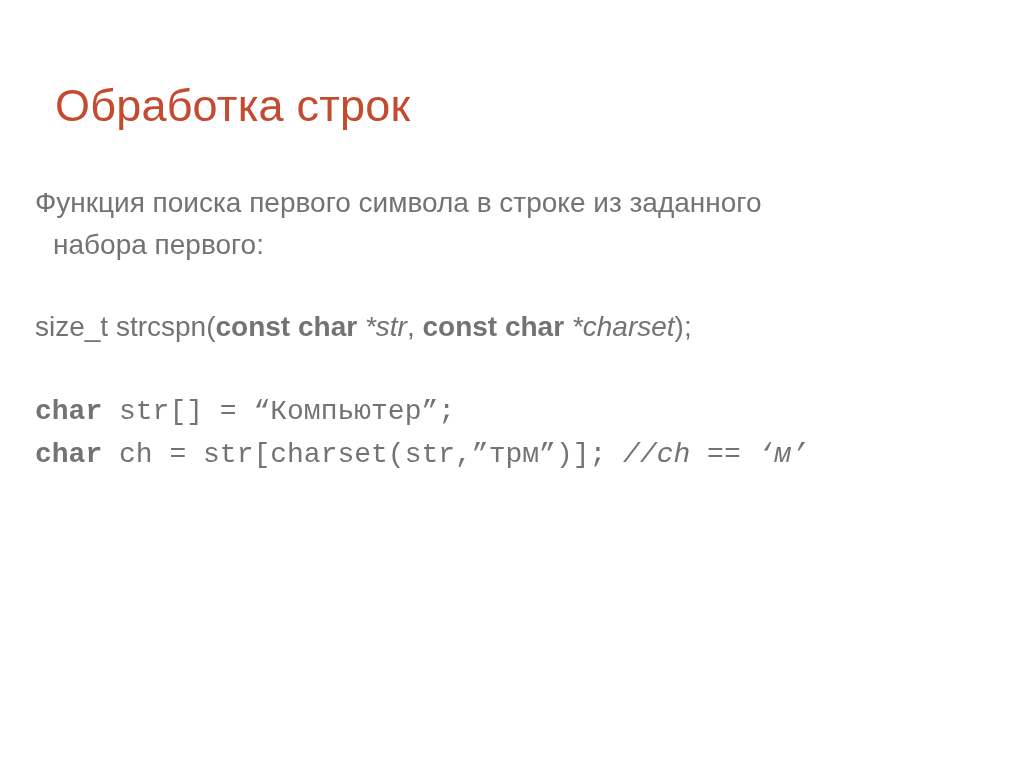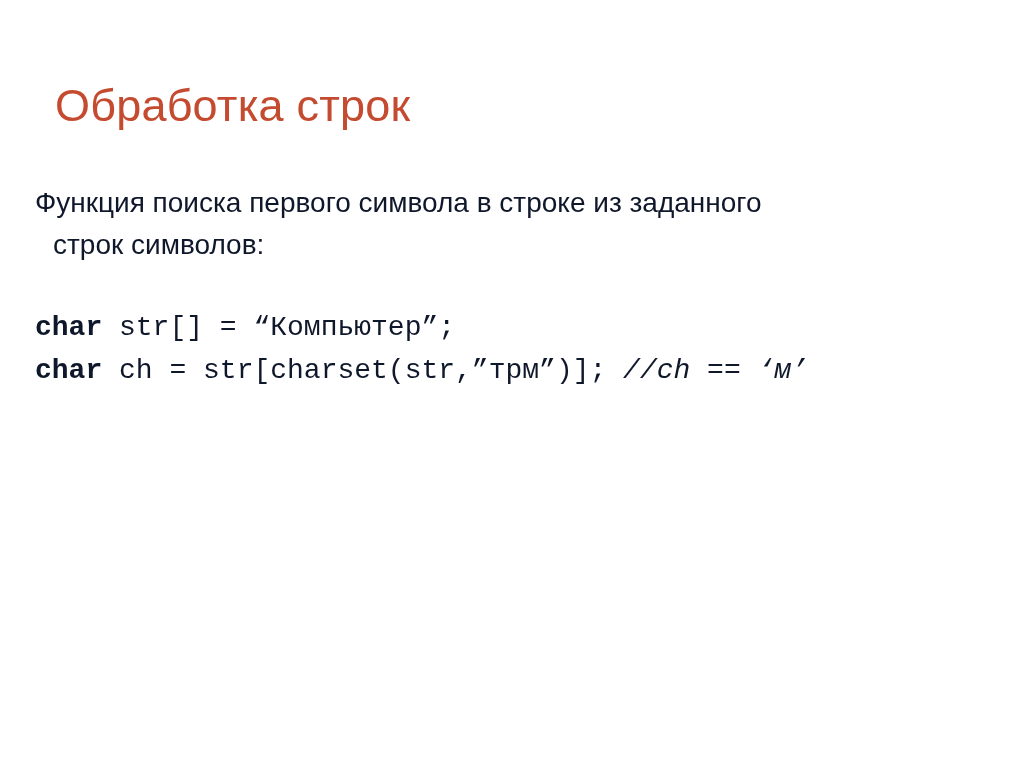--- a/index.html
+++ b/index.html
@@ -22,21 +22,21 @@
   .title {
     color: #c44b2f;
     font-size: 45px;
     font-weight: 400;
     margin: 0 0 50px 20px;
     letter-spacing: 0.2px;
   }
   .body {
     font-size: 28px;
     line-height: 1.5;
-    color: #0f172a;
+    color: #737373;
   }
   .para {
     margin: 0 0 40px 0;
   }
   .indent-hanging {
     padding-left: 18px;
     text-indent: -18px;
   }
   .sig {
     margin: 0 0 42px 0;
@@ -56,23 +56,26 @@
 <body>
 
 <div class="slide">
 
   <h1 class="title">Обработка строк</h1>
 
   <div class="body">
 
     <p class="para indent-hanging">
       <span>Функция поиска первого символа в строке из заданного</span><br>
-      <span>строк символов:</span>
+      <span>набора первого:</span>
     </p>
 
+    <p class="sig">
+      <span>size_t strcspn(</span><span class="b">const char </span><span class="i">*str</span><span>, </span><span class="b">const char </span><span class="i">*charset</span><span>);</span>
+    </p>
 
 
     <p class="code-line">
       <span class="b">char </span><span>str[] = “Компьютер”;</span>
     </p>
 
     <p class="code-line">
       <span class="b">char </span><span>ch = str[charset(str,”трм”)]; </span><span class="i">//ch == ‘м’</span>
     </p>
 

